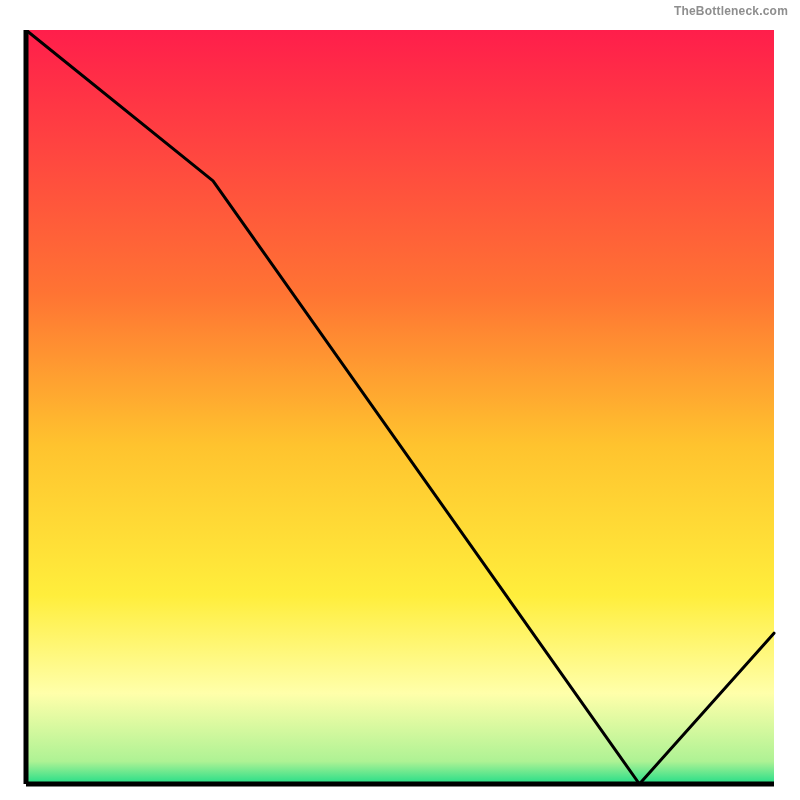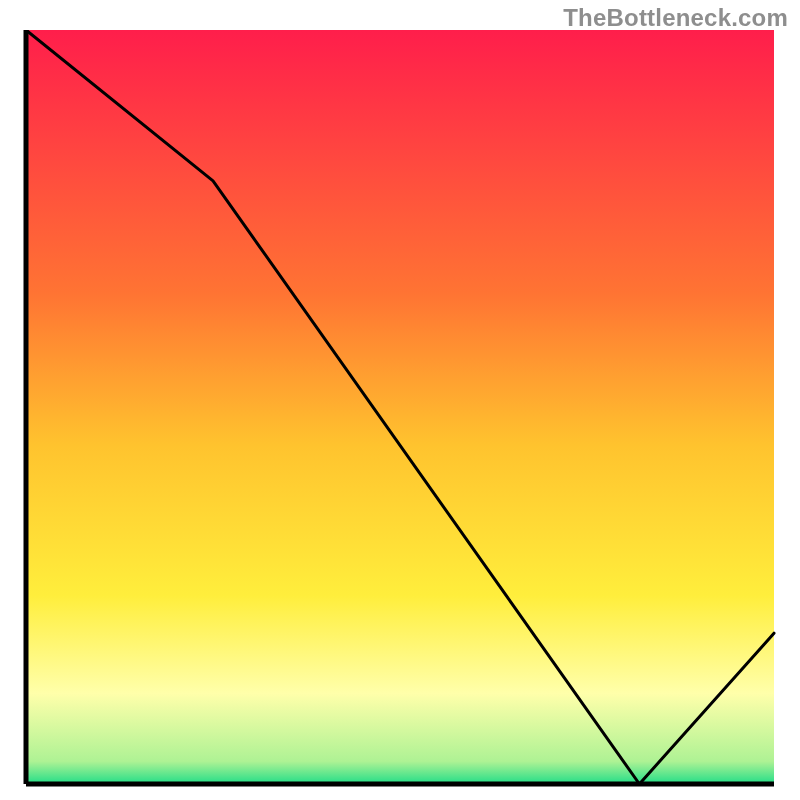--- a/index.html
+++ b/index.html
@@ -7,21 +7,21 @@
   .frame {
     position: relative;
     width: 800px;
     height: 800px;
   }
   .watermark {
     position: absolute;
     top: 4px;
     right: 12px;
     font-family: Arial, sans-serif;
-    font-size: 24px;
+    font-size: 12px;
     font-weight: bold;
     color: #8e8e8e;
     letter-spacing: 0.2px;
   }
   .plot {
     position: absolute;
     left: 20px;
     top: 30px;
     width: 760px;
     height: 760px;

